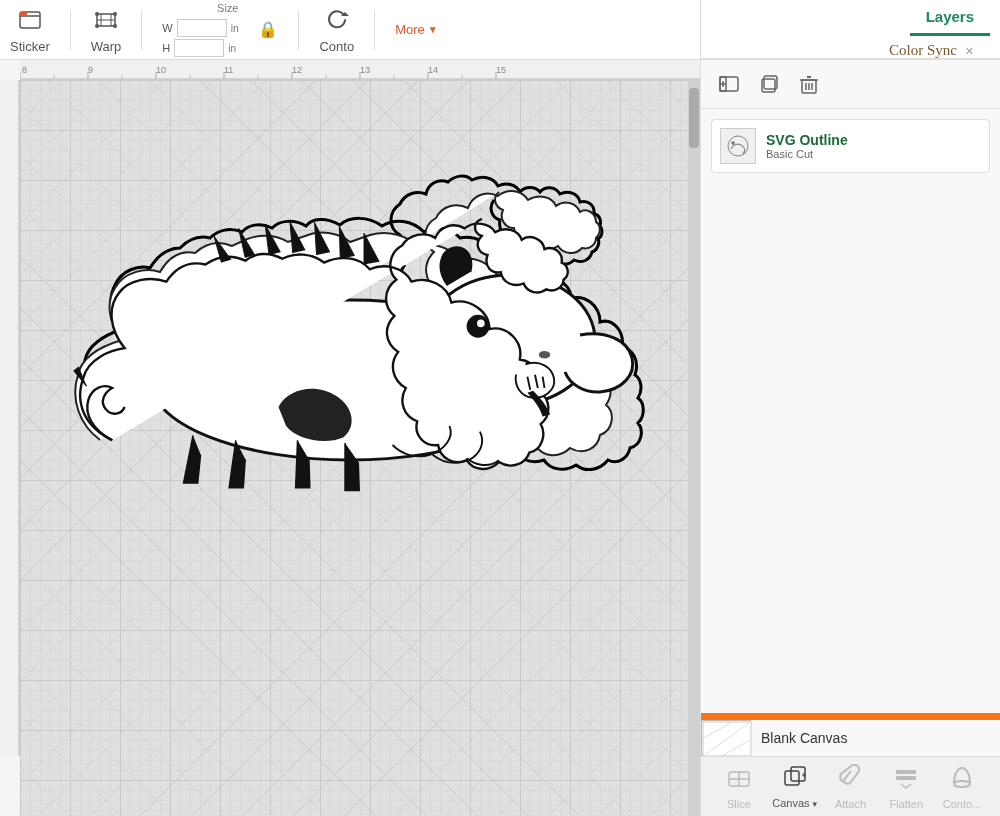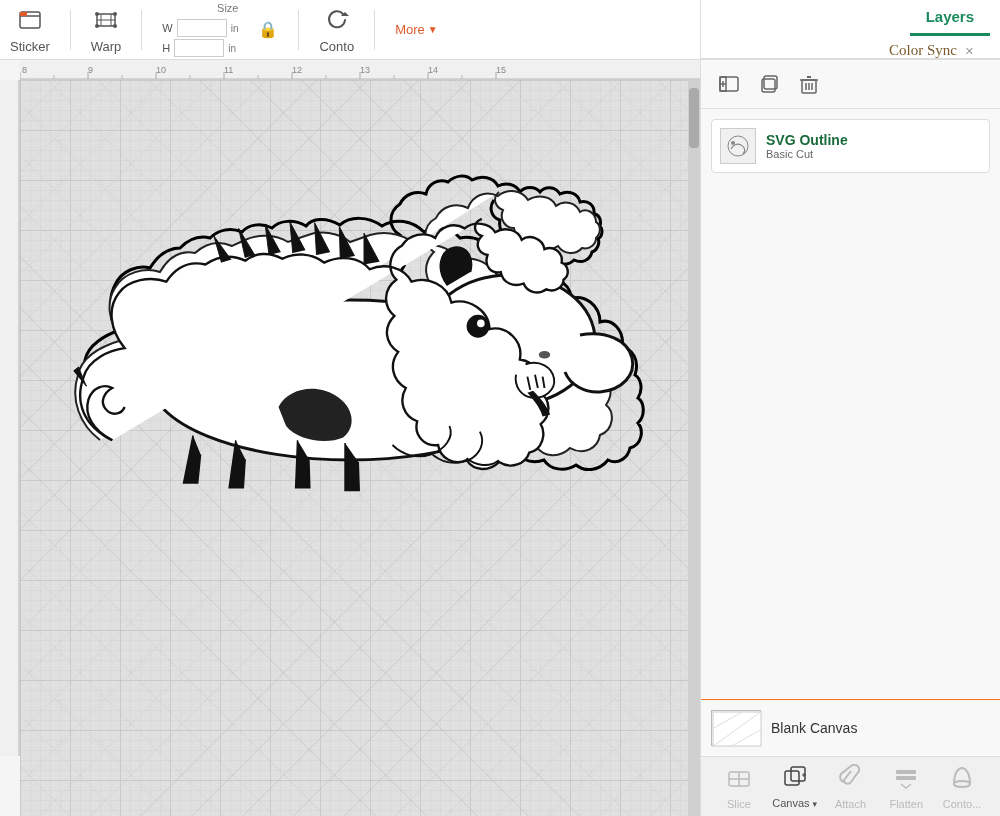--- a/index.html
+++ b/index.html
@@ -240,22 +240,21 @@
       font-weight: 600;
       color: #1a6a3a;
     }
     .layer-type {
       font-size: 11px;
       color: #666;
     }
 
     
     #blank-canvas-section {
-      padding: 10px;
-      border-top: 1px solid #f97316;
+      border-top: 7px solid #f97316;
       display: flex;
       align-items: center;
       gap: 10px;
       background: #f8f8f8;
     }
     .blank-canvas-thumb {
       width: 50px;
       height: 36px;
       background: #fff;
       border: 1px solid #bbb;

